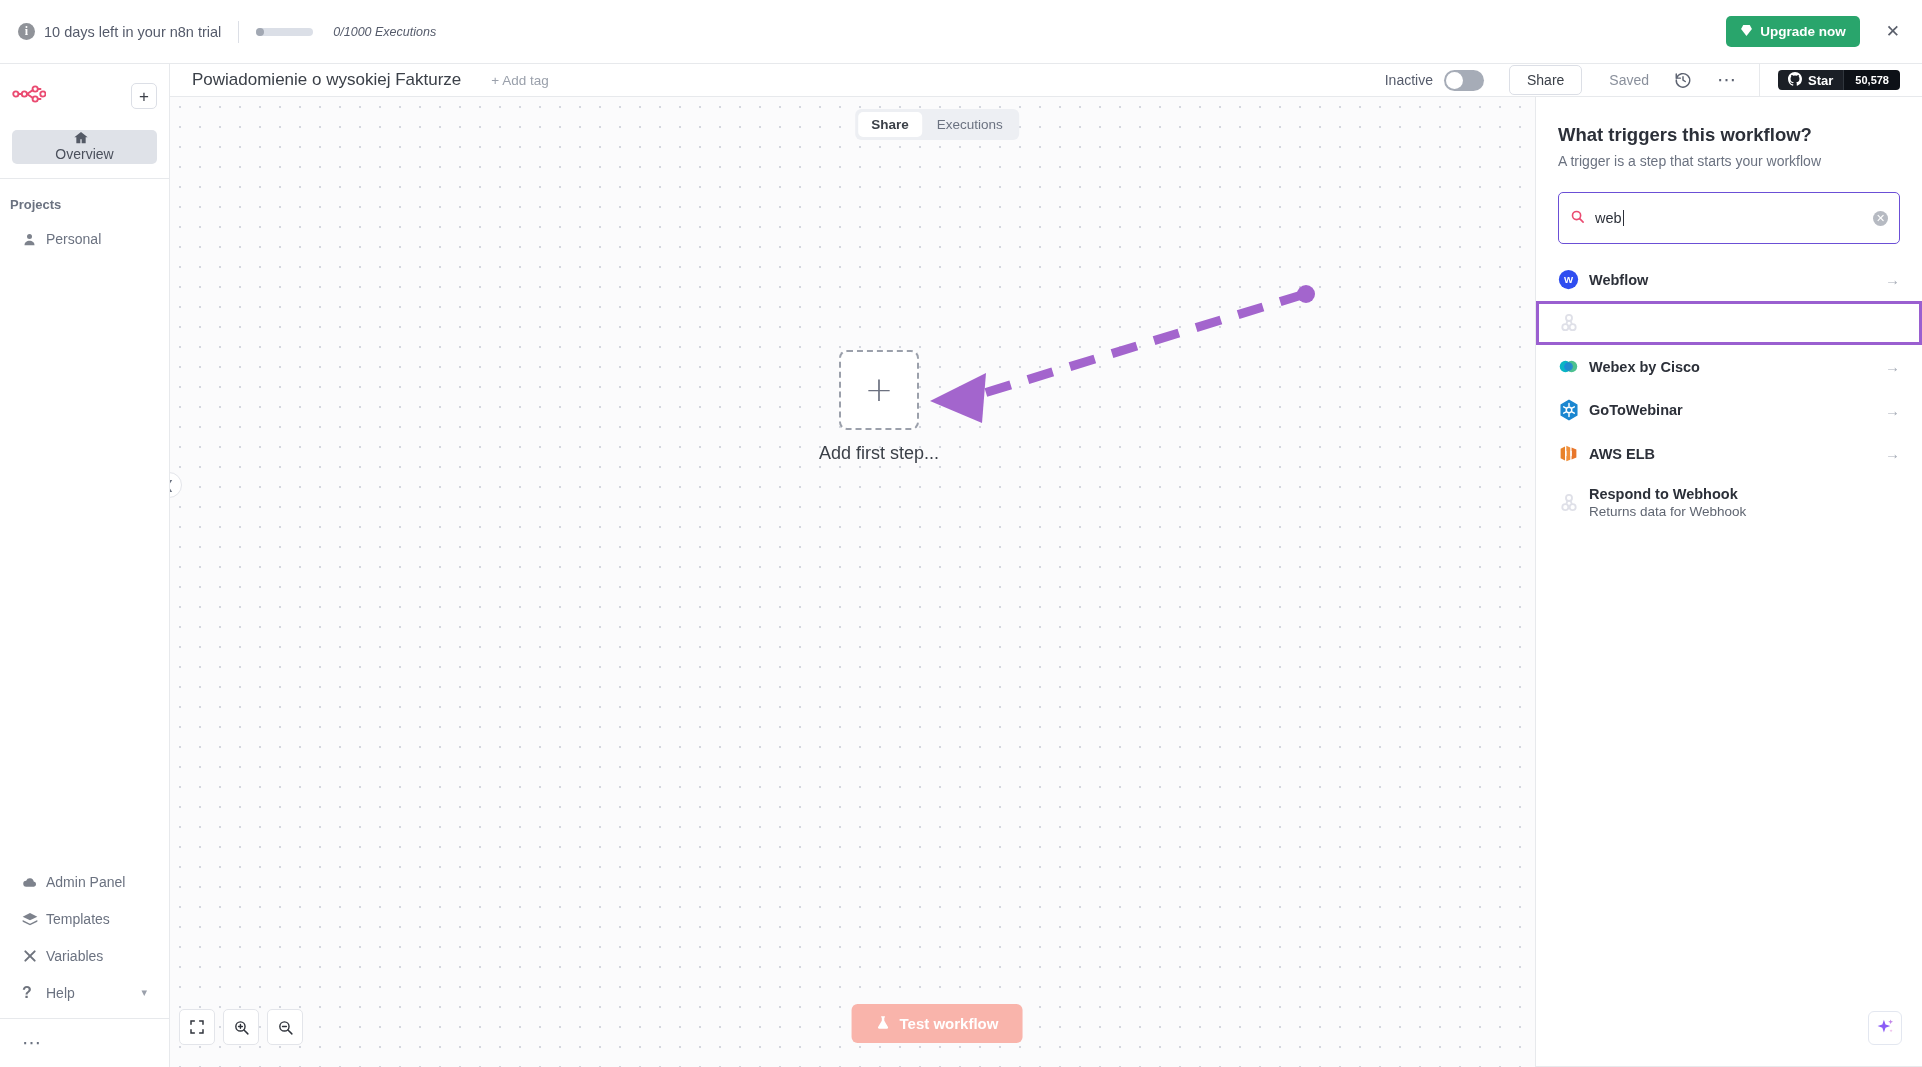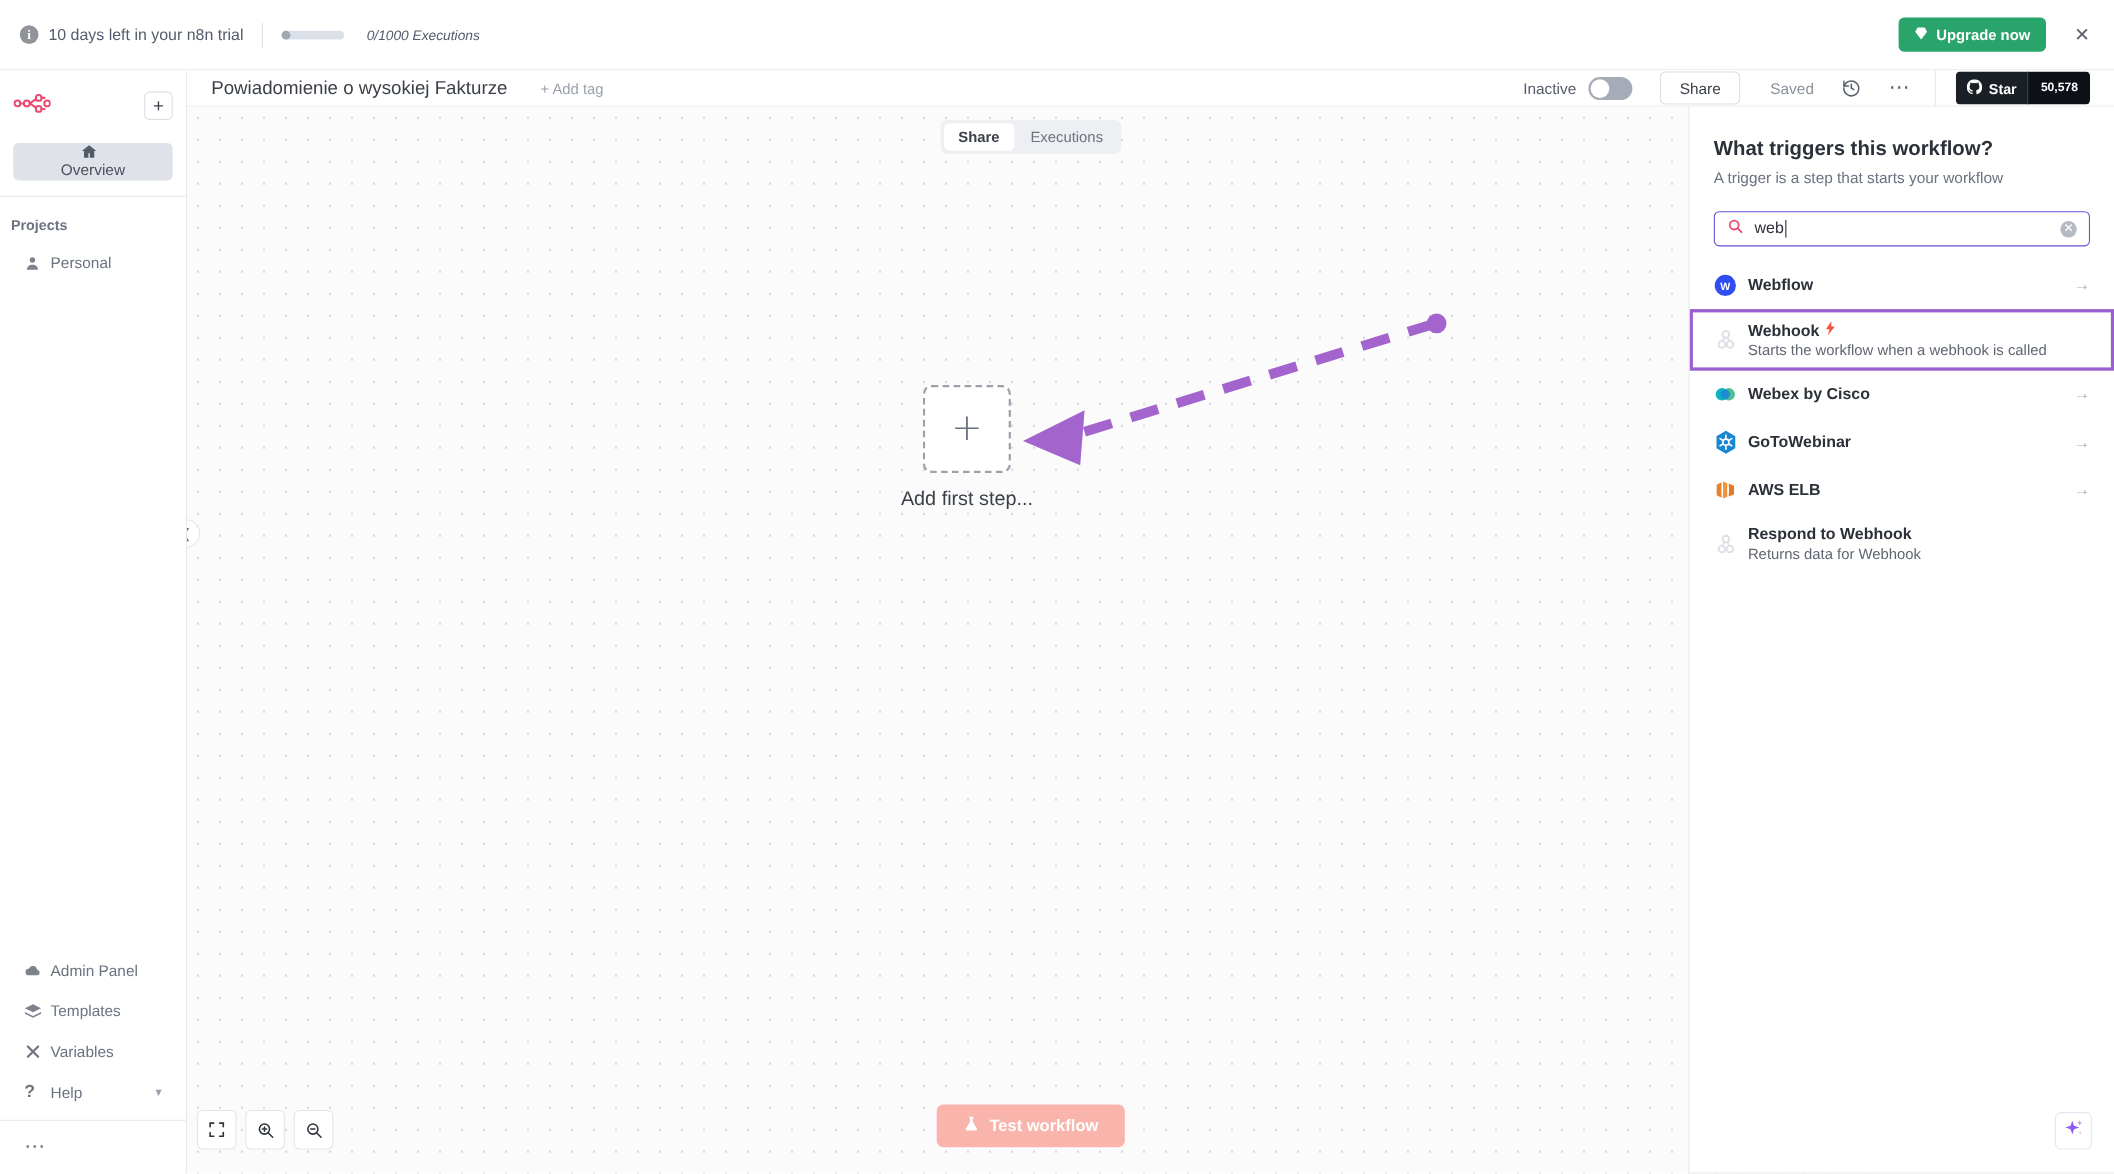--- a/index.html
+++ b/index.html
@@ -99,21 +99,21 @@
     margin-left: 25px; height: 30px; padding: 0 17px; border: 1px solid #dcdfe6;
     border-radius: 5px; background: #fff; font-size: 14px; color: #3b4048;
     display: flex; align-items: center; cursor: pointer;
     font-family: "Liberation Sans", sans-serif;
   }
   #wf-saved { font-size: 14px; color: #8a909c; margin-left: 27px; }
   #wf-history-icon { margin-left: 25px; color: #5c6270; cursor: pointer; display: flex; }
   #wf-more-icon { margin-left: 25px; color: #5c6270; font-size: 19px; letter-spacing: 1px; cursor: pointer; line-height: 0.5; }
   .wf-vert-sep { width: 1px; height: 33px; background: #e7e9ec; margin-left: 22px; }
   #github-star {
-    margin-left: 18px; height: 30px; display: flex; align-items: stretch;
+    margin-left: 18px; height: 20px; display: flex; align-items: stretch;
     border-radius: 4px; overflow: hidden; cursor: pointer;
   }
   .gh-left {
     background: #1b1f26; color: #fff; display: flex; align-items: center; gap: 6px;
     padding: 0 10px; font-size: 13px; font-weight: bold;
   }
   .gh-right {
     background: #0d1117; color: #fff; display: flex; align-items: center;
     padding: 0 11px; font-size: 11px; font-weight: bold;
     border-left: 1px solid #30363d;
@@ -181,21 +181,21 @@
     font-family: "Liberation Sans", sans-serif;
   }
   #trigger-panel-inner {
     position: absolute; top: 97px; left: 1535px; width: 387px; height: 970px;
     background: #fff; border-left: 1px solid #e7e9ec; padding: 27px 22px 4px 22px;
     overflow: hidden;
   }
   #panel-title { font-size: 18.5px; font-weight: bold; color: #2c3039; }
   #panel-subtitle { font-size: 14px; color: #6b7280; margin-top: 7px; }
   #search-box {
-    margin-top: 23px; height: 32px; border: 1px solid #6b4fd6; border-radius: 5px;
+    margin-top: 23px; height: 52px; border: 1px solid #6b4fd6; border-radius: 5px;
     display: flex; align-items: center; padding: 0 11px; gap: 10px; background: #fff; justify-content: space-between;
   }
   #search-value {
     flex: 1; font-size: 14.5px; color: #2c3039;
     display: flex; align-items: center;
   }
   #search-value::after {
     content: ""; display: inline-block; width: 1px; height: 16px;
     background: #2c3039; margin-left: 1px;
   }
@@ -462,31 +462,20 @@
 
     <div class="result-item selected">
       <span class="result-icon">
         <svg width="22" height="22" viewBox="0 0 24 24" fill="none" stroke="#dfe0e8" stroke-width="2">
           <circle cx="8" cy="16.5" r="3.3"></circle>
             <circle cx="16" cy="16.5" r="3.3"></circle>
             <circle cx="12" cy="6.5" r="3.3"></circle>
           <path d="M10.4 9.2 9.1 13M13.6 9.2l1.5 3.9M11 16.5h2"></path>
         </svg>
       </span>
-      <div class="result-text">
-        <div class="result-title">
-          <span>Webhook</span>
-          <span>
-            <svg width="10" height="13" viewBox="0 0 12 16" fill="#f0543c">
-                <path d="M7 0 1 9h4l-2 7 8-10H7z"></path>
-              </svg>
-          </span>
-        </div>
-        <div class="result-sub">Starts the workflow when a webhook is called</div>
-      </div>
     </div>
 
     <div class="result-item">
       <span class="result-icon">
         <svg width="21" height="21" viewBox="0 0 24 24">
           <circle cx="8.5" cy="12" r="6.5" fill="#0bb5c4"></circle>
           <circle cx="15.5" cy="12" r="6.5" fill="#2eb67d" opacity="0.85"></circle>
           <circle cx="12" cy="12" r="5" fill="#1f7fe0" opacity="0.8"></circle>
         </svg>
       </span>

